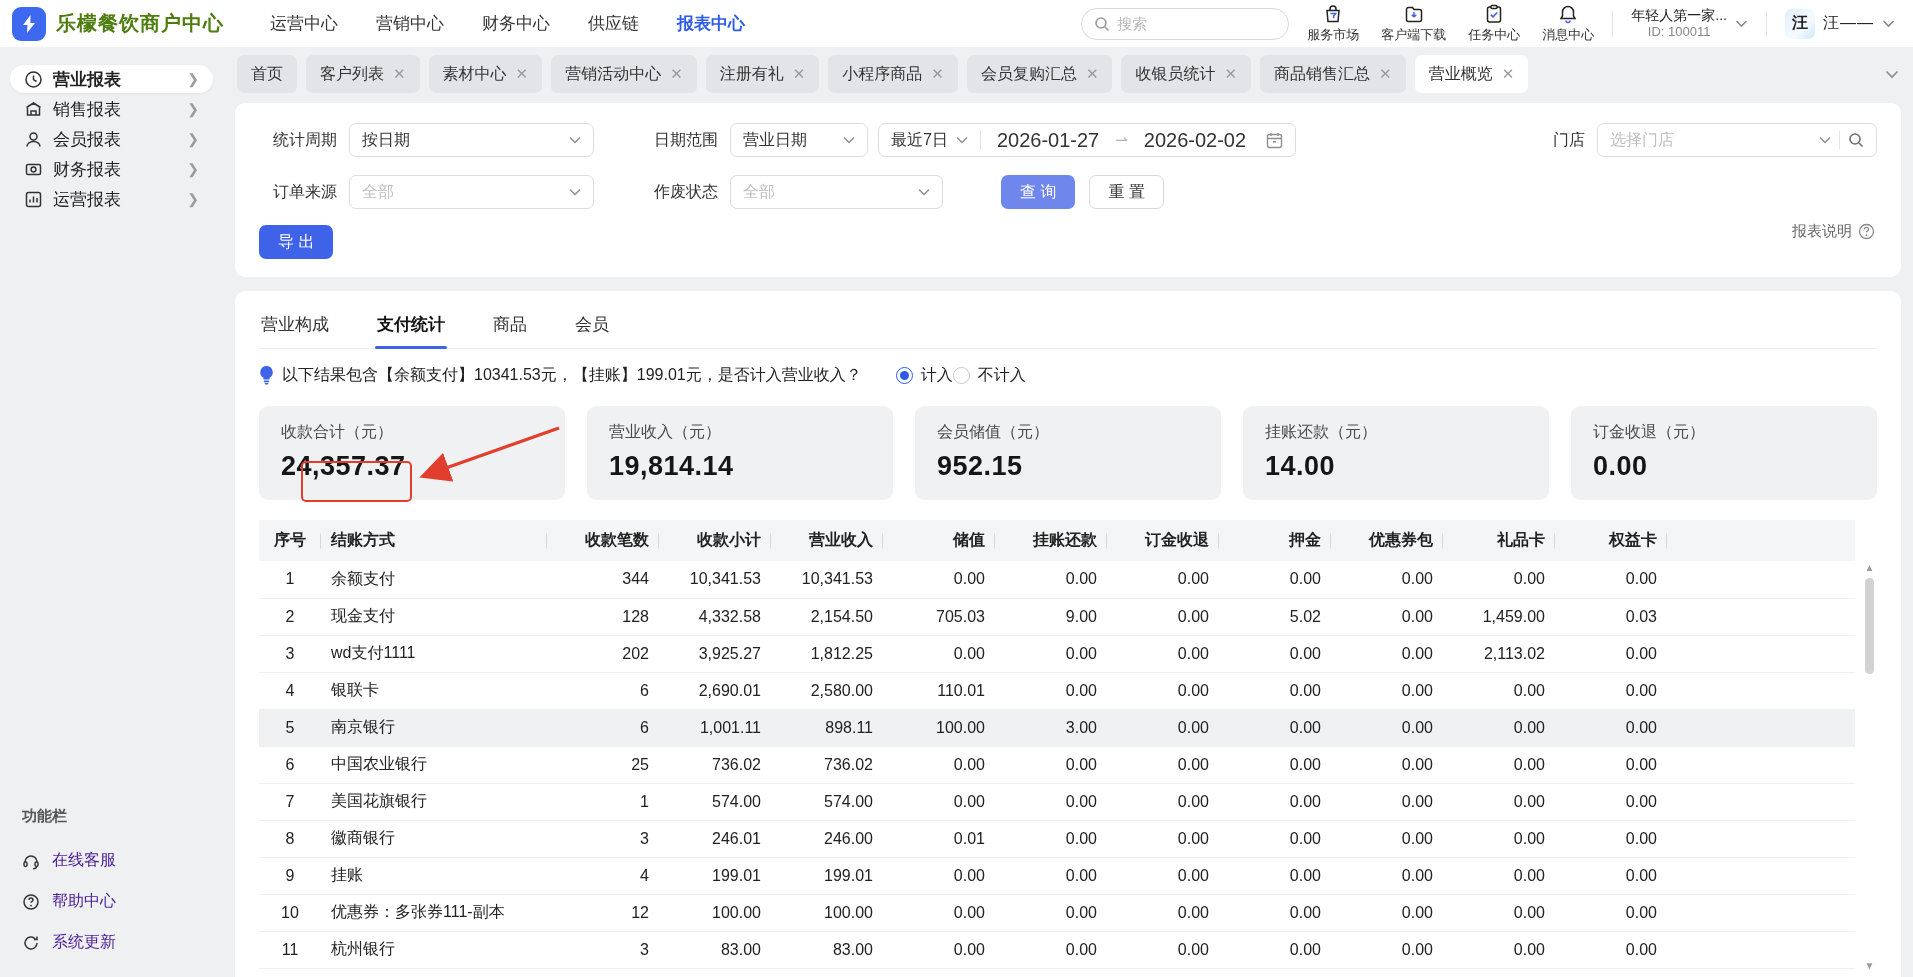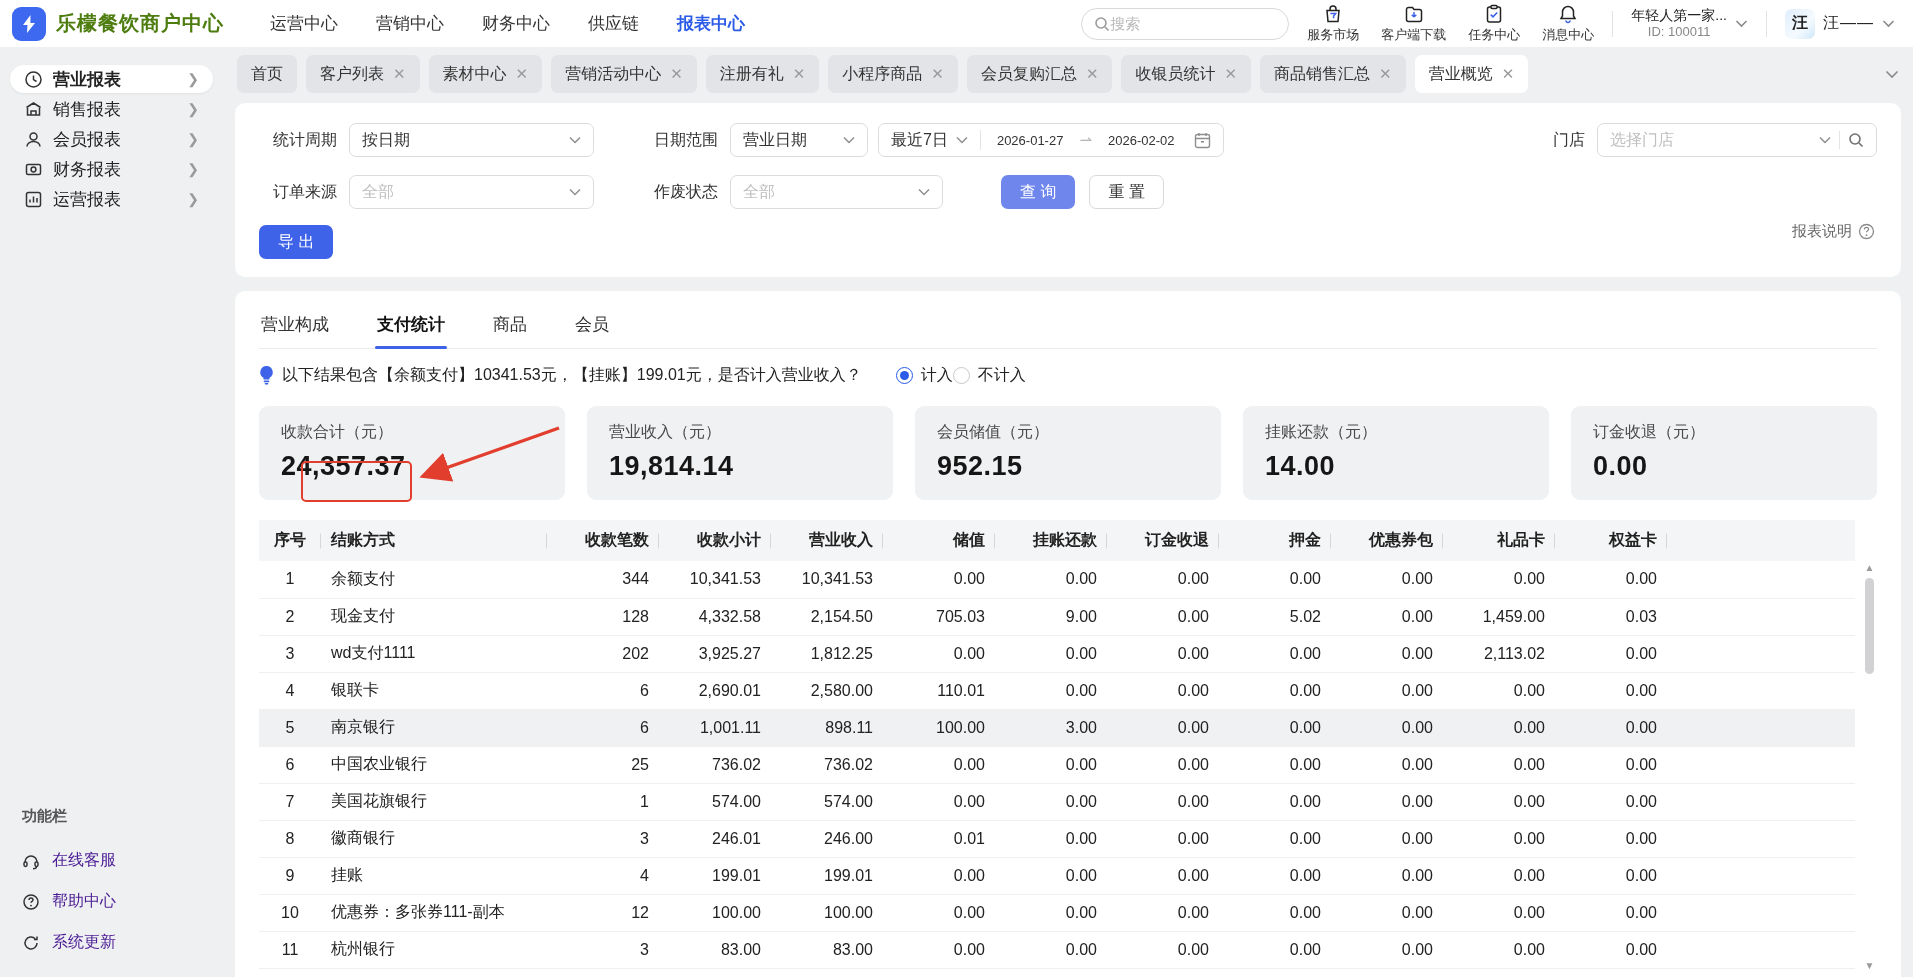--- a/index.html
+++ b/index.html
@@ -9,21 +9,21 @@
 
   
   .topbar { height:47px; background:#fff; display:flex; align-items:center; padding:0 18px 0 12px; position:relative; z-index:5; }
   .logo { display:flex; align-items:center; gap:10px; width:230px; }
   .logo-badge { width:34px; height:34px; border-radius:9px; background:#3D68F0; display:flex; align-items:center; justify-content:center; }
   .logo-title { font-size:20px; font-weight:700; color:#4d7c0f; letter-spacing:1px; white-space:nowrap; }
   .main-nav { display:flex; align-items:center; gap:38px; margin-left:28px; }
   .main-nav .nav-item { font-size:17px; color:#333; cursor:pointer; white-space:nowrap; }
   .main-nav .nav-item.active { color:#2B5BE7; font-weight:600; }
   .topbar-right { margin-left:auto; display:flex; align-items:center; gap:18px; }
-  .search-box { width:208px; height:32px; border:1px solid #d9d9d9; border-radius:16px; display:flex; align-items:center; padding:0 12px; background:#fff; }
+  .search-box { width:208px; height:32px; border:1px solid #d9d9d9; border-radius:16px; display:flex; align-items:center; padding:0 12px; gap:7px; background:#fff; }
   .search-box input { border:none; outline:none; font-size:15px; width:150px; color:#333; background:transparent; }
   .search-box input::placeholder { color:#b9b9b9; }
   .quick-links { display:flex; align-items:flex-start; gap:22px; }
   .quick-link { display:flex; flex-direction:column; align-items:center; gap:2px; cursor:pointer; }
   .quick-link .ql-label { font-size:13px; color:#333; white-space:nowrap; }
   .v-div { width:1px; height:26px; background:#e3e3e3; }
   .account { display:flex; align-items:center; gap:8px; cursor:pointer; }
   .account-texts { display:flex; flex-direction:column; align-items:flex-start; line-height:1.25; }
   .account-name { font-size:14px; color:#222; }
   .account-id { font-size:13px; color:#888; align-self:center; }
@@ -56,21 +56,21 @@
   .f-row { display:flex; align-items:center; margin-bottom:18px; }
   .f-label { font-size:16px; color:#333; margin-right:12px; white-space:nowrap; }
   .f-label.w { width:78px; text-align:right; }
   .select { height:34px; border:1px solid #dcdcdc; border-radius:7px; display:flex; align-items:center; padding:0 12px; gap:8px; background:#fff; cursor:pointer; }
   .select .val { flex:1; font-size:16px; color:#333; white-space:nowrap; }
   .select .val.ph { color:#bfbfbf; }
   .chevron { color:#8f8f8f; flex:none; }
   .daterange { height:34px; border:1px solid #dcdcdc; border-radius:7px; display:flex; align-items:center; background:#fff; }
   .daterange .preset { display:flex; align-items:center; gap:8px; padding:0 12px; cursor:pointer; font-size:16px; color:#333; }
   .daterange .dr-div { width:1px; height:20px; background:#e4e4e4; }
-  .daterange .date { padding:0 16px; font-size:13px; color:#333; cursor:text; }
+  .daterange .date { padding:0 16px; font-size:20px; color:#333; cursor:text; }
   .daterange .to-arrow { color:#b5b5b5; font-size:15px; }
   .daterange .cal { padding:0 12px 0 4px; color:#8f8f8f; cursor:pointer; }
   .btn { height:34px; border-radius:7px; display:inline-flex; align-items:center; justify-content:center; padding:0 18px; font-size:16px; cursor:pointer; border:1px solid transparent; white-space:nowrap; }
   .btn.primary { background:#6F86EC; color:#fff; }
   .btn.export { background:#3E63E9; color:#fff; }
   .btn.ghost { background:#fff; border-color:#d9d9d9; color:#333; }
   .report-help { position:absolute; right:26px; bottom:36px; display:flex; align-items:center; gap:6px; color:#666; font-size:15px; cursor:pointer; }
 
   
   .content-card { background:#fff; border-radius:10px; margin:14px 12px 0; padding:0 24px 0; position:relative; height:708px; }

